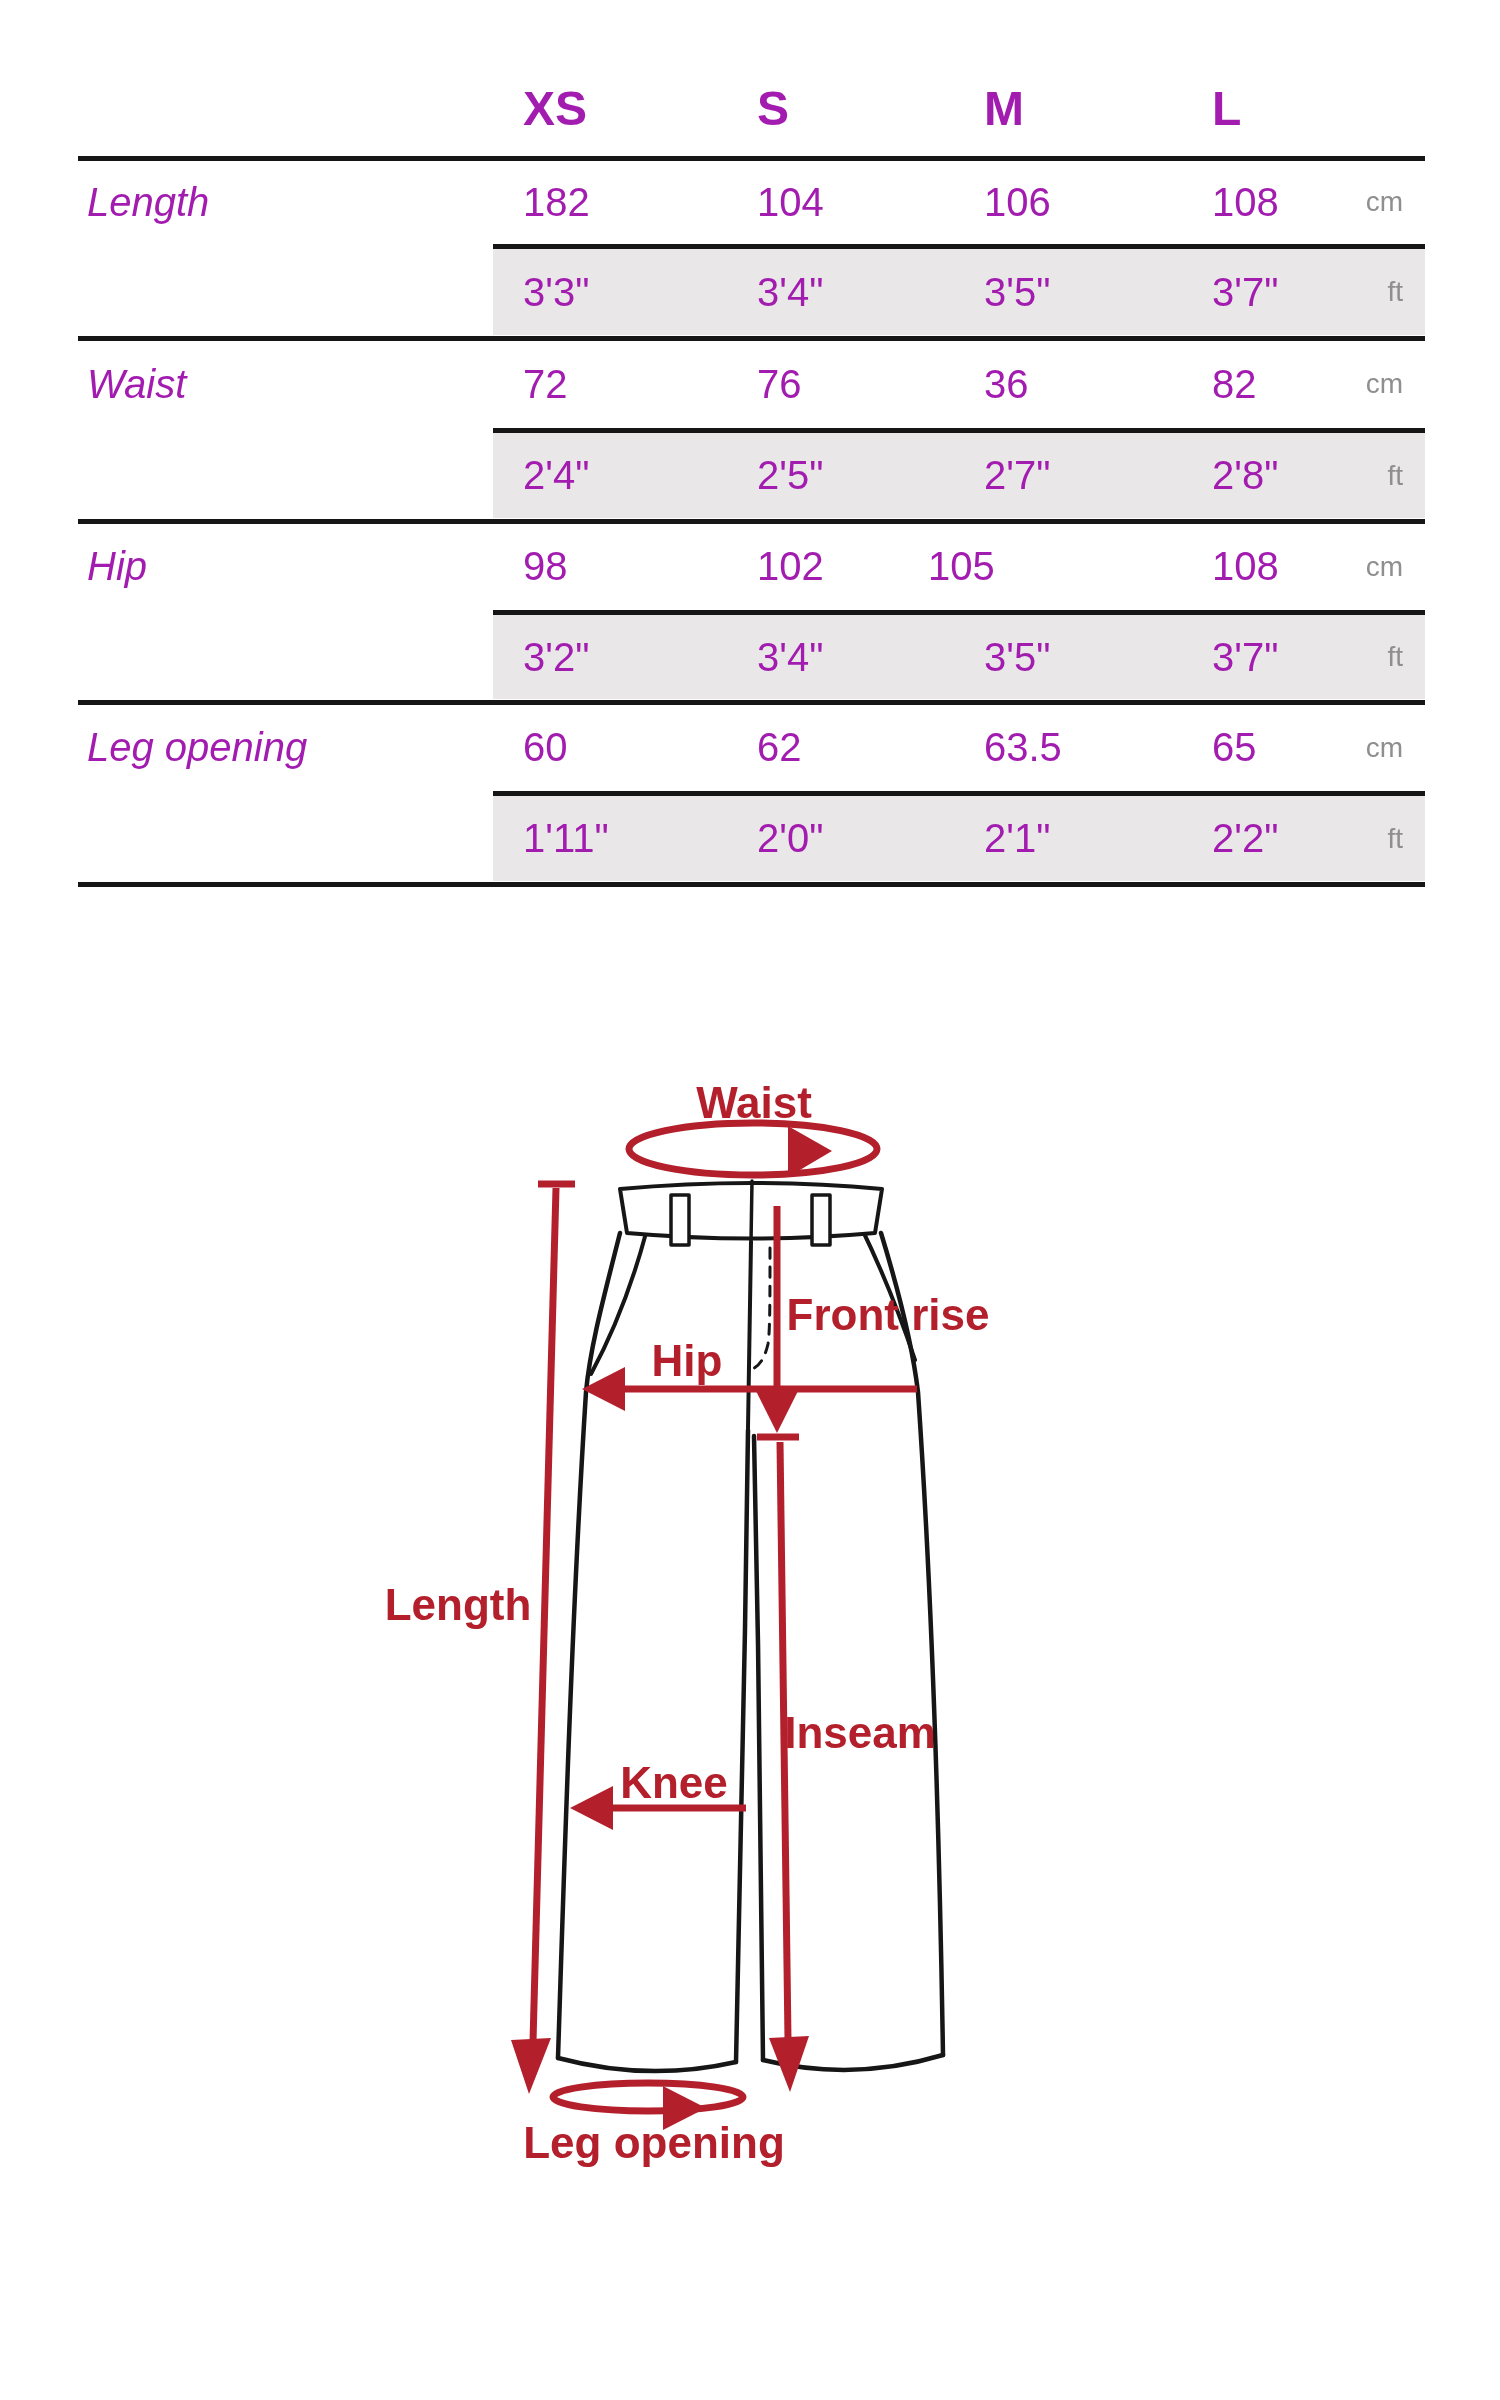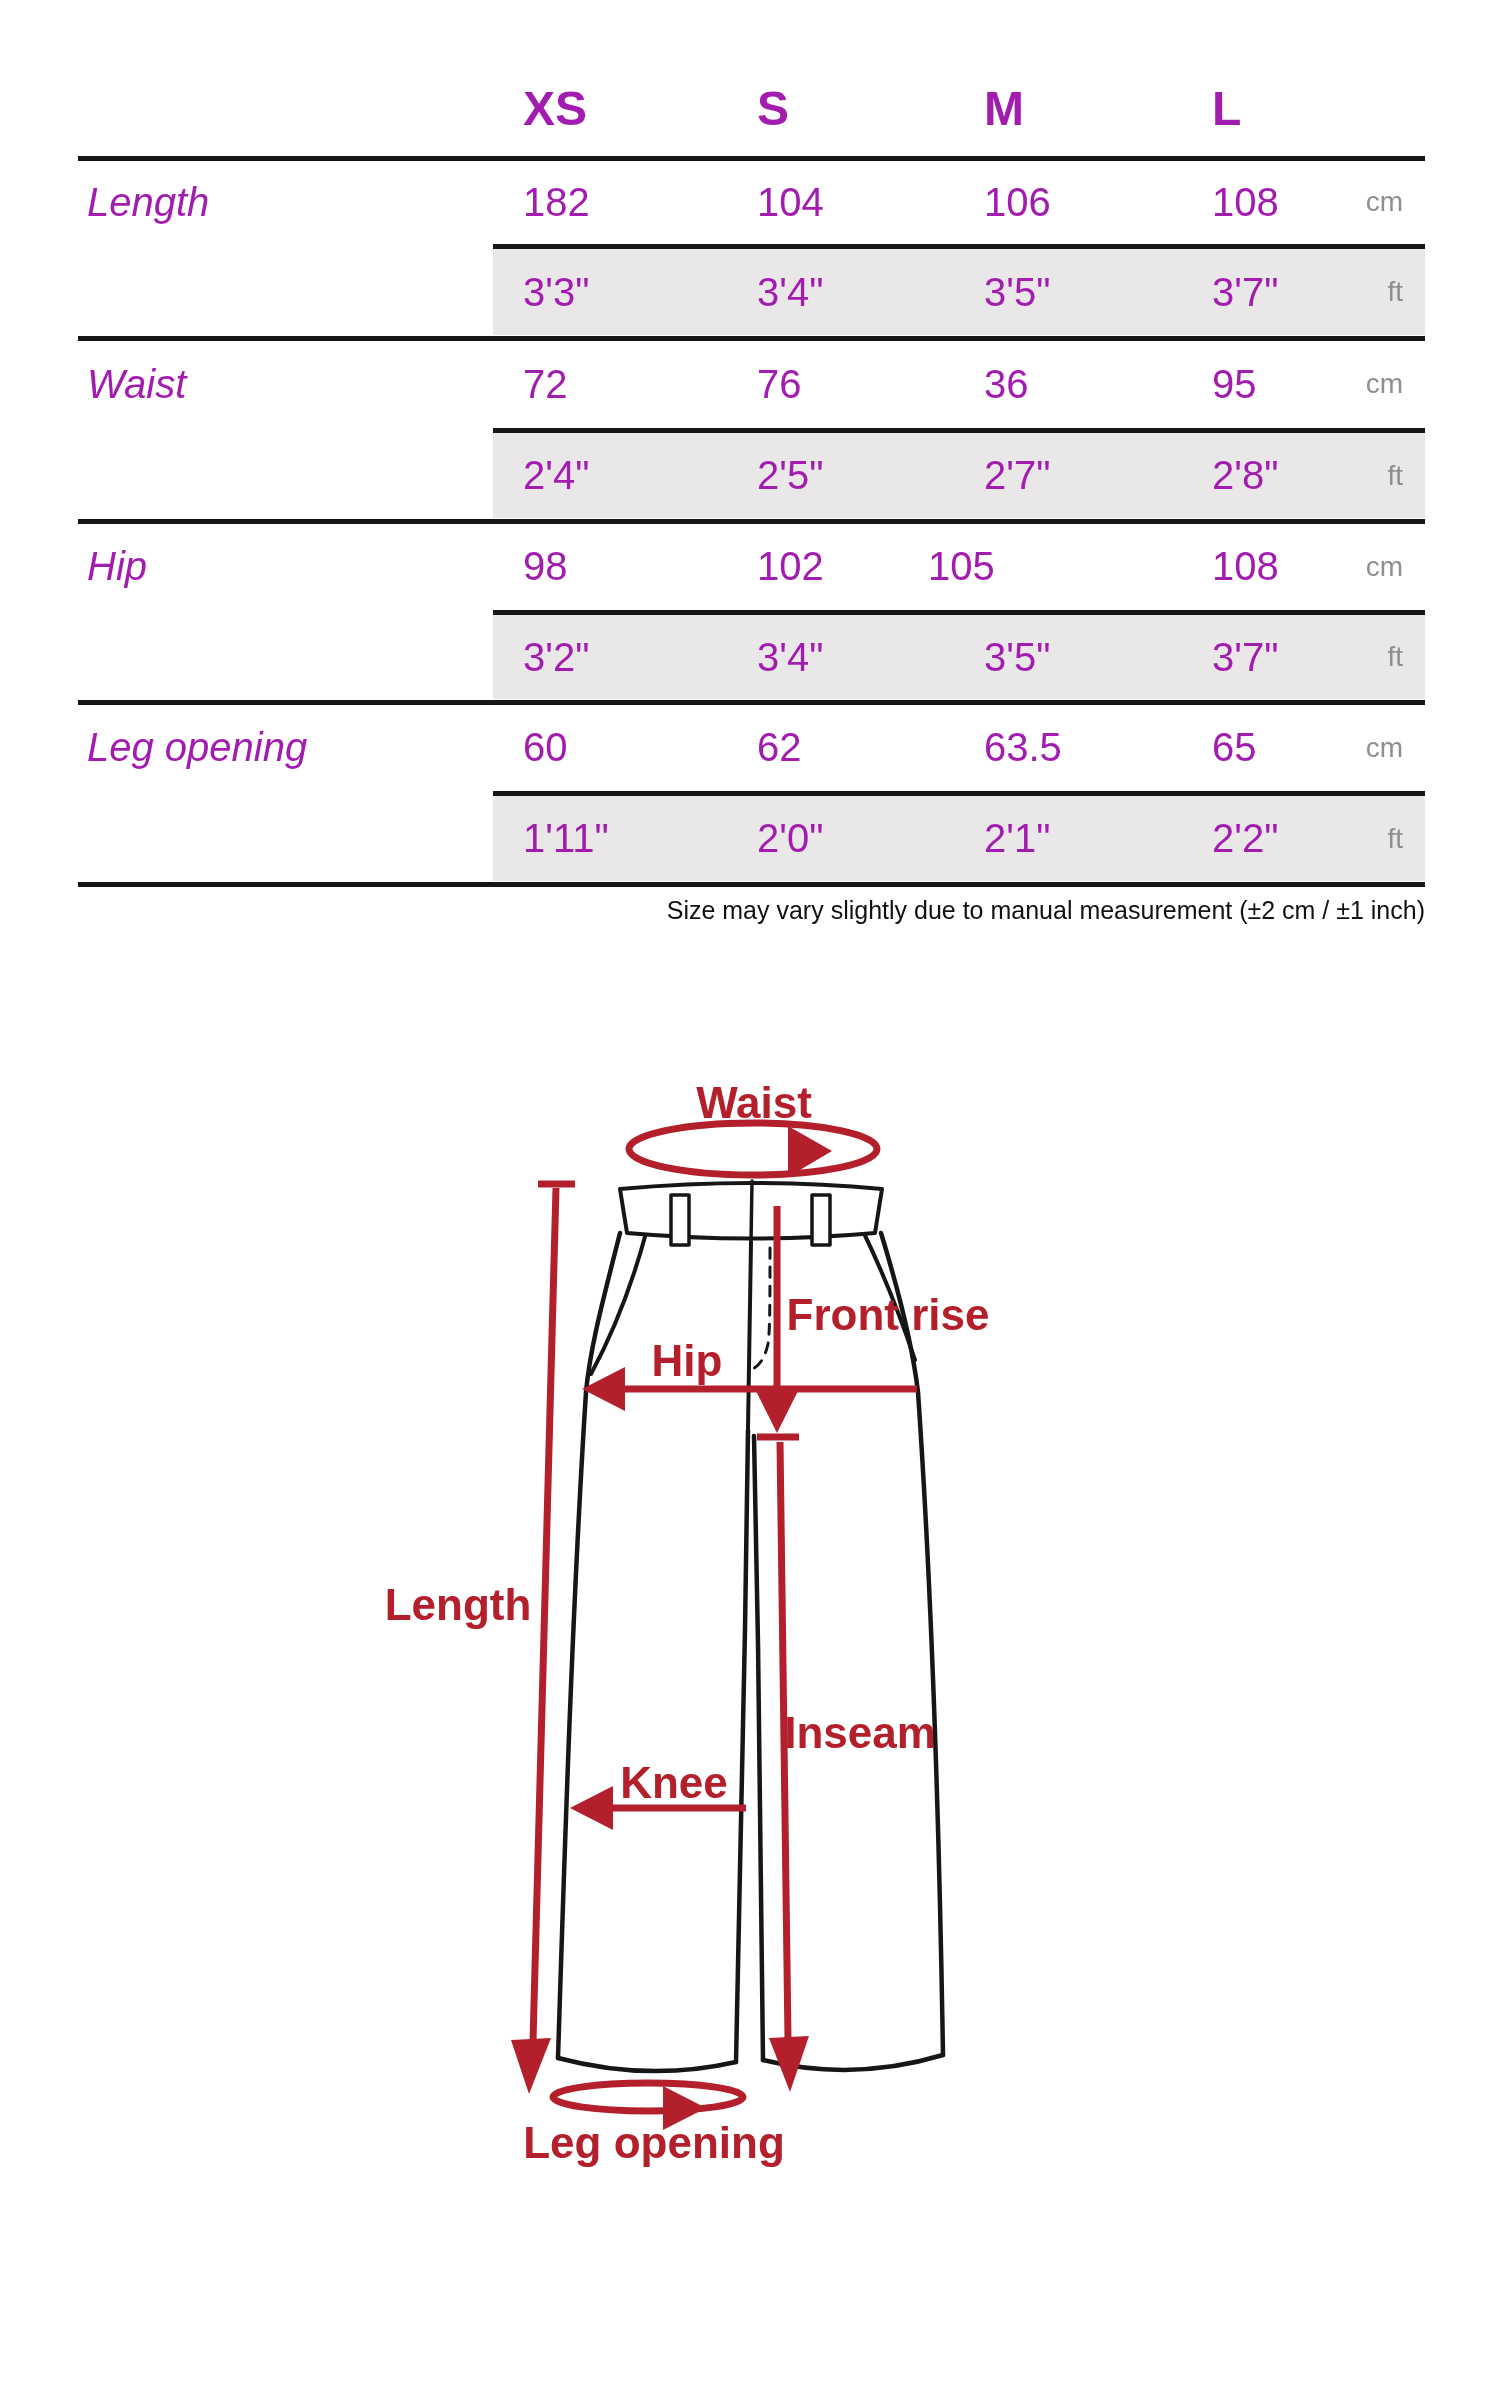--- a/index.html
+++ b/index.html
@@ -50,21 +50,21 @@
     <div class="cell" style="left:523px;top:246px;height:92px;line-height:92px">3'3"</div>
     <div class="cell" style="left:757px;top:246px;height:92px;line-height:92px">3'4"</div>
     <div class="cell" style="left:984px;top:246px;height:92px;line-height:92px">3'5"</div>
     <div class="cell" style="left:1212px;top:246px;height:92px;line-height:92px">3'7"</div>
     <div class="cell unit" style="top:246px;height:92px;line-height:92px">ft</div>
 
     <div class="cell rowlabel" style="left:87px;top:338px;height:92px;line-height:92px">Waist</div>
     <div class="cell" style="left:523px;top:338px;height:92px;line-height:92px">72</div>
     <div class="cell" style="left:757px;top:338px;height:92px;line-height:92px">76</div>
     <div class="cell" style="left:984px;top:338px;height:92px;line-height:92px">36</div>
-    <div class="cell" style="left:1212px;top:338px;height:92px;line-height:92px">95</div>
+    <div class="cell" style="left:1212px;top:338px;height:92px;line-height:92px">82</div>
     <div class="cell unit" style="top:338px;height:92px;line-height:92px">cm</div>
     <div class="cell" style="left:523px;top:430px;height:91px;line-height:91px">2'4"</div>
     <div class="cell" style="left:757px;top:430px;height:91px;line-height:91px">2'5"</div>
     <div class="cell" style="left:984px;top:430px;height:91px;line-height:91px">2'7"</div>
     <div class="cell" style="left:1212px;top:430px;height:91px;line-height:91px">2'8"</div>
     <div class="cell unit" style="top:430px;height:91px;line-height:91px">ft</div>
 
     <div class="cell rowlabel" style="left:87px;top:521px;height:91px;line-height:91px">Hip</div>
     <div class="cell" style="left:523px;top:521px;height:91px;line-height:91px">98</div>
     <div class="cell" style="left:757px;top:521px;height:91px;line-height:91px">102</div>
@@ -83,21 +83,20 @@
     <div class="cell" style="left:984px;top:702px;height:91px;line-height:91px">63.5</div>
     <div class="cell" style="left:1212px;top:702px;height:91px;line-height:91px">65</div>
     <div class="cell unit" style="top:702px;height:91px;line-height:91px">cm</div>
     <div class="cell" style="left:523px;top:793px;height:91px;line-height:91px">1'11"</div>
     <div class="cell" style="left:757px;top:793px;height:91px;line-height:91px">2'0"</div>
     <div class="cell" style="left:984px;top:793px;height:91px;line-height:91px">2'1"</div>
     <div class="cell" style="left:1212px;top:793px;height:91px;line-height:91px">2'2"</div>
     <div class="cell unit" style="top:793px;height:91px;line-height:91px">ft</div>
   </div>
 
-  <div class="footnote">Size may vary slightly due to manual measurement (±2 cm / ±1 inch)</div>
 
   <svg style="position:absolute;left:0;top:0" width="1500" height="2400" viewBox="0 0 1500 2400">
 
     <g stroke="#161616" fill="none" stroke-linecap="round" stroke-linejoin="round">
 
       <path stroke-width="4.5" d="M620,1233 C603,1300 590,1348 586,1392 C572,1610 564,1870 558,2058"></path>
       <path stroke-width="4.5" d="M881,1233 C899,1292 913,1350 918,1392 C933,1610 940,1870 943,2055"></path>
 
       <path stroke-width="4.5" d="M748,1430 C745,1650 740,1930 736,2062"></path>
       <path stroke-width="4.5" d="M754,1436 C759,1650 762,1930 763,2060"></path>

